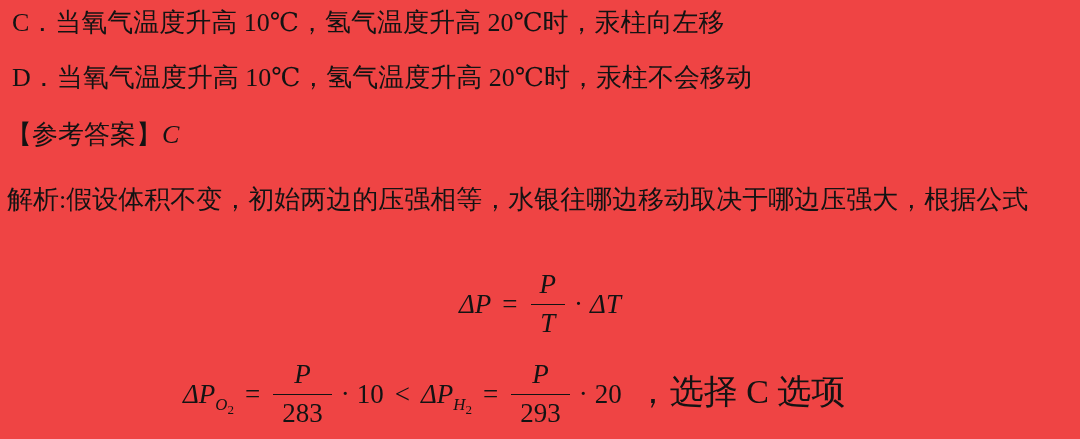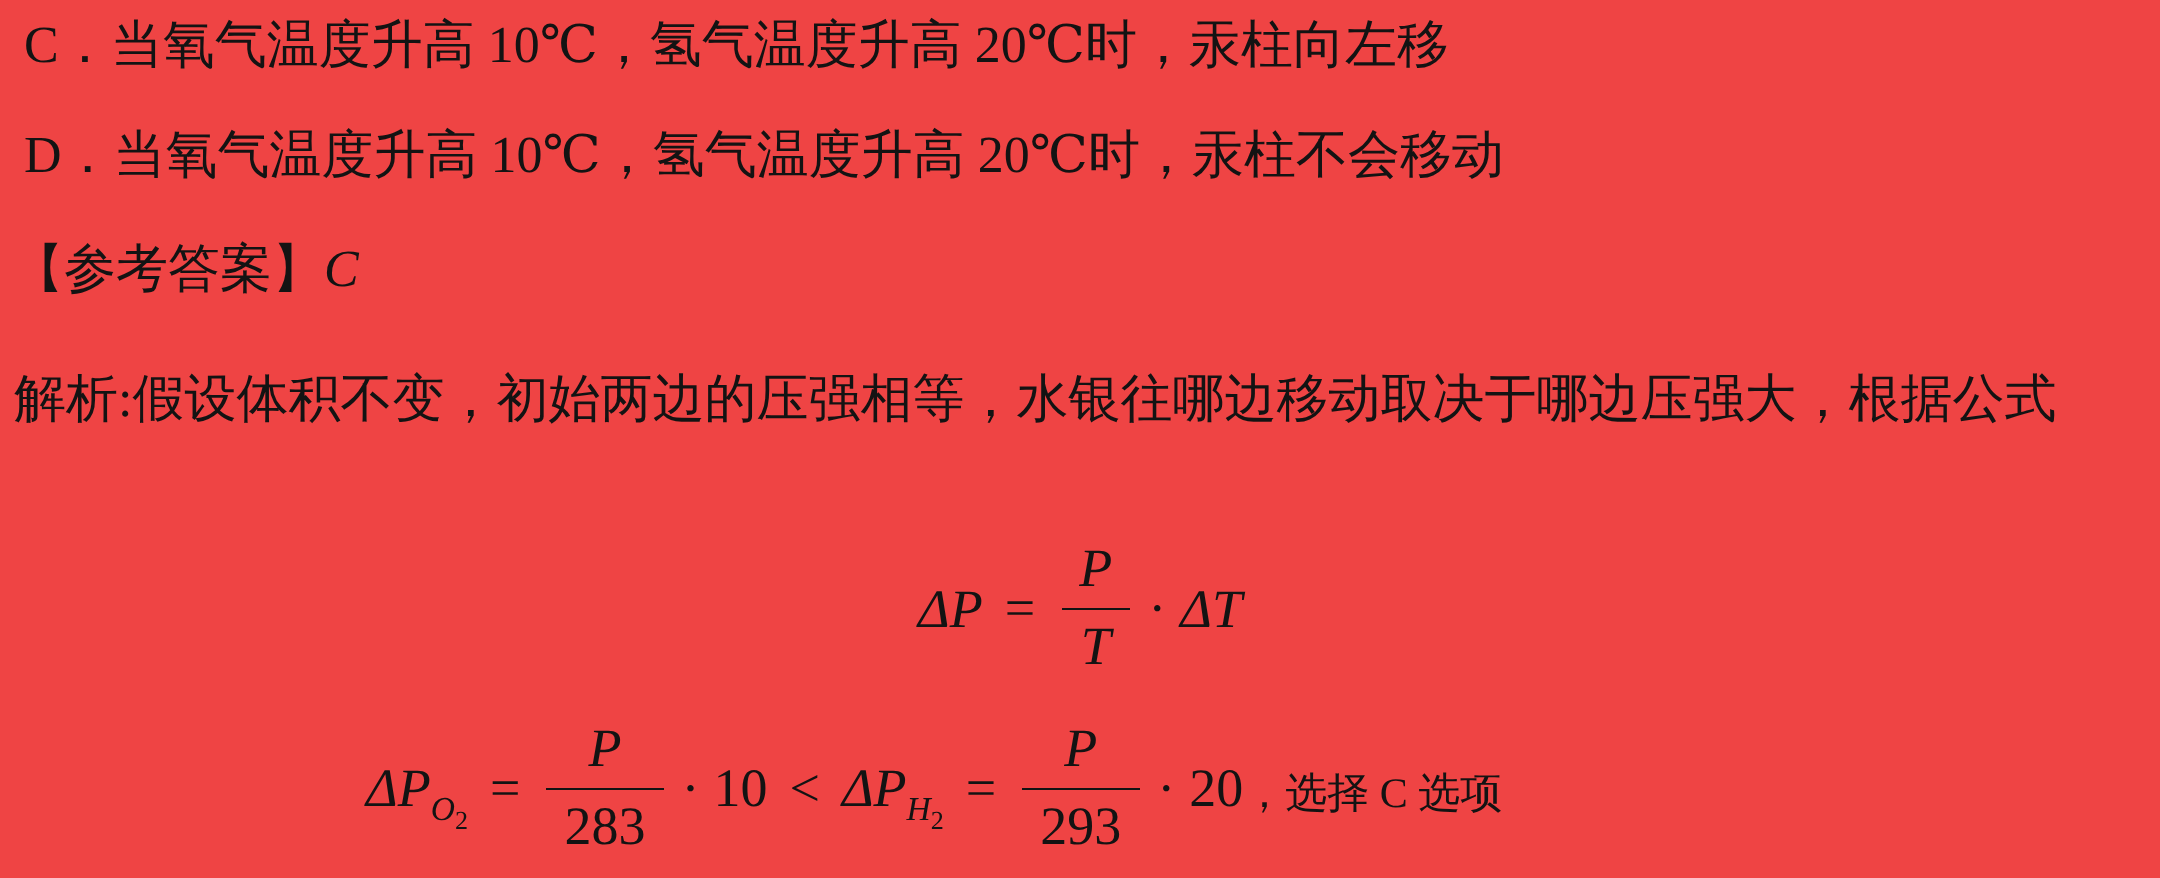--- a/index.html
+++ b/index.html
@@ -26,21 +26,21 @@
     display:inline-block;
     vertical-align:middle;
     text-align:center;
     margin:0 2px;
     transform:translateY(-3px);
   }
   .frac .num { display:block; padding:0 9px 4px; border-bottom:1.8px solid #131313; line-height:1.1; }
   .frac .den { display:block; padding:4px 9px 0; line-height:1.1; }
   .mterm sub { font-size:0.62em; line-height:0; }
   .mterm sub sub { font-size:0.78em; line-height:0; }
-  .tail { font-size:21px; }
+  .tail { margin-left:14px; font-size:34px; }
   .f-main { top:233px; left:0; width:100%; text-align:center;margin-top:40px; }
   .f-cmp  { top:363px; left:183px; }
 </style>
 </head>
 <body>
 
 <div class="page">
 
   <div class="line" style="left:12px; top:7px;">
     <span class="opt-label">C．</span><span>当氧气温度升高 10℃，氢气温度升高 20℃时，汞柱向左移</span>

